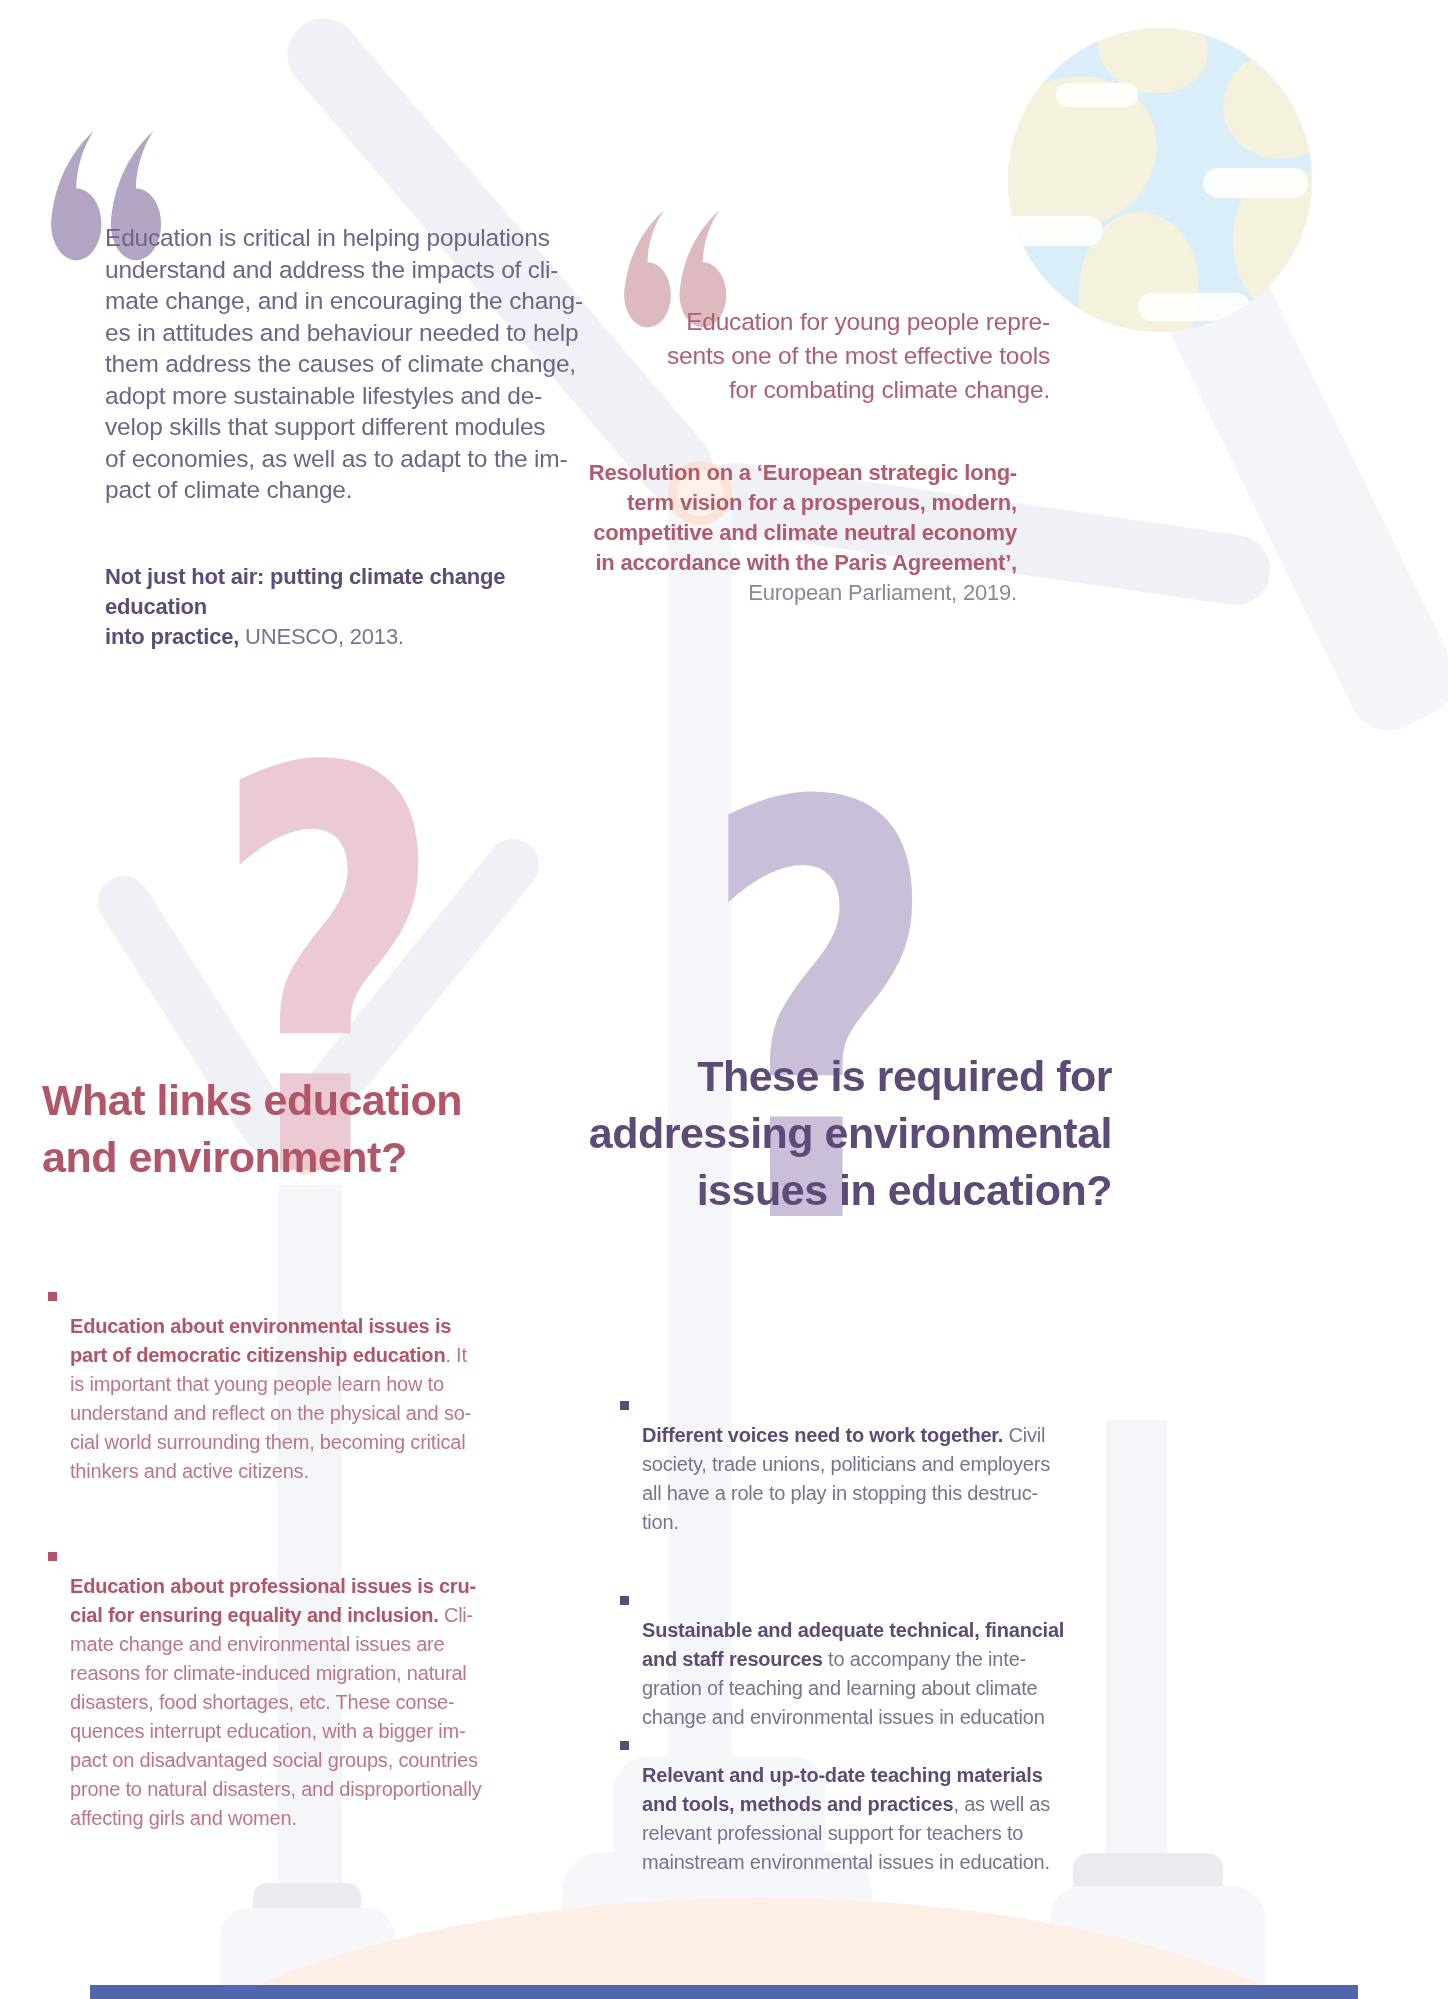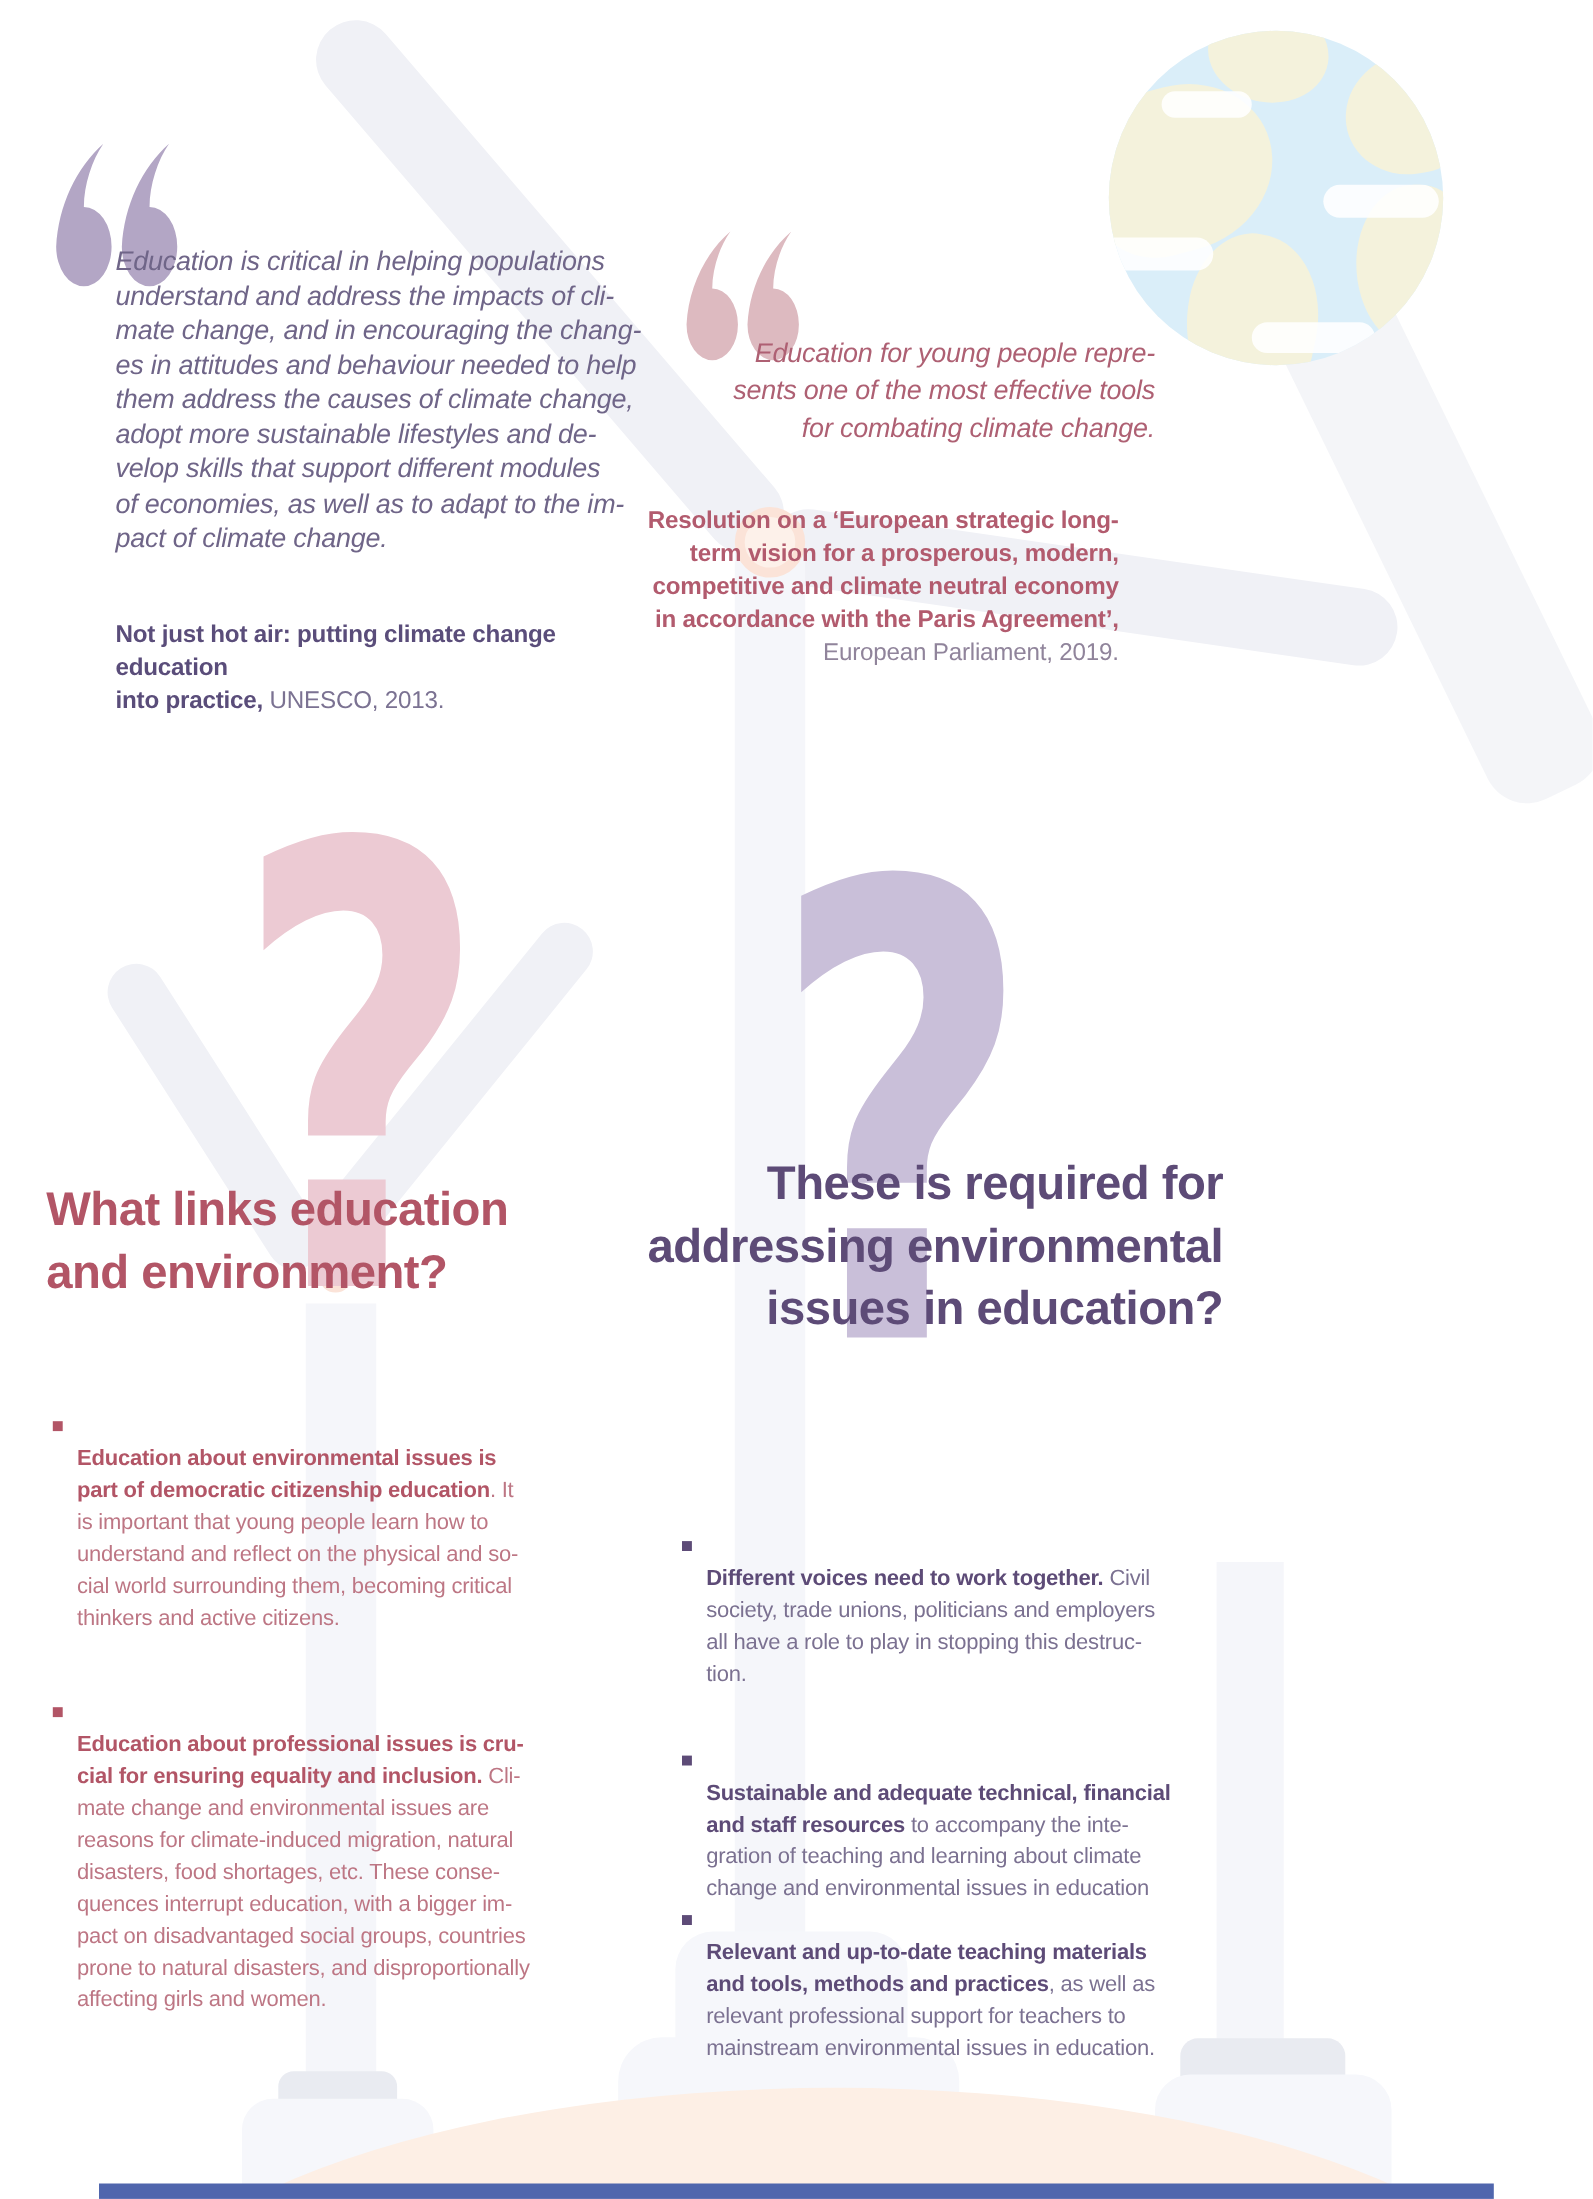--- a/index.html
+++ b/index.html
@@ -24,21 +24,21 @@
   .cloud{position:absolute;background:rgba(255,255,255,.88);border-radius:18px;}
 
   
   .qmark{position:absolute;z-index:1;font-weight:bold;line-height:1;
     font-family:"DejaVu Sans",sans-serif;transform:scaleX(.72);transform-origin:left top;}
   .qmark.left{left:212px;top:700px;font-size:556px;color:#eccad3;}
   .qmark.right{left:700px;top:732px;font-size:572px;color:#c9bfd9;}
 
   
   .quote-mark-svg{position:absolute;z-index:2;}
-  .qtext{position:absolute;z-index:3;white-space:pre-line;font-style:italic;}
+  .qtext{position:absolute;z-index:3;white-space:pre-line;}
   .qtext.left{left:105px;top:222px;width:490px;font-size:24.5px;line-height:31.5px;color:#6f6588;}
   .qtext.right{left:580px;top:305px;width:470px;font-size:24.5px;line-height:34px;color:#ae6073;text-align:right;}
   .source{position:absolute;z-index:3;white-space:pre-line;font-size:22px;line-height:30px;}
   .source.left{left:105px;top:532px;width:490px;color:#7b7292;}
   .source.left .b{color:#5a4d7a;}
   .source.right{left:567px;top:428px;width:450px;text-align:right;color:#90849b;}
   .source.right .b{color:#b25b6e;}
   .b{font-weight:bold;}
 
   

